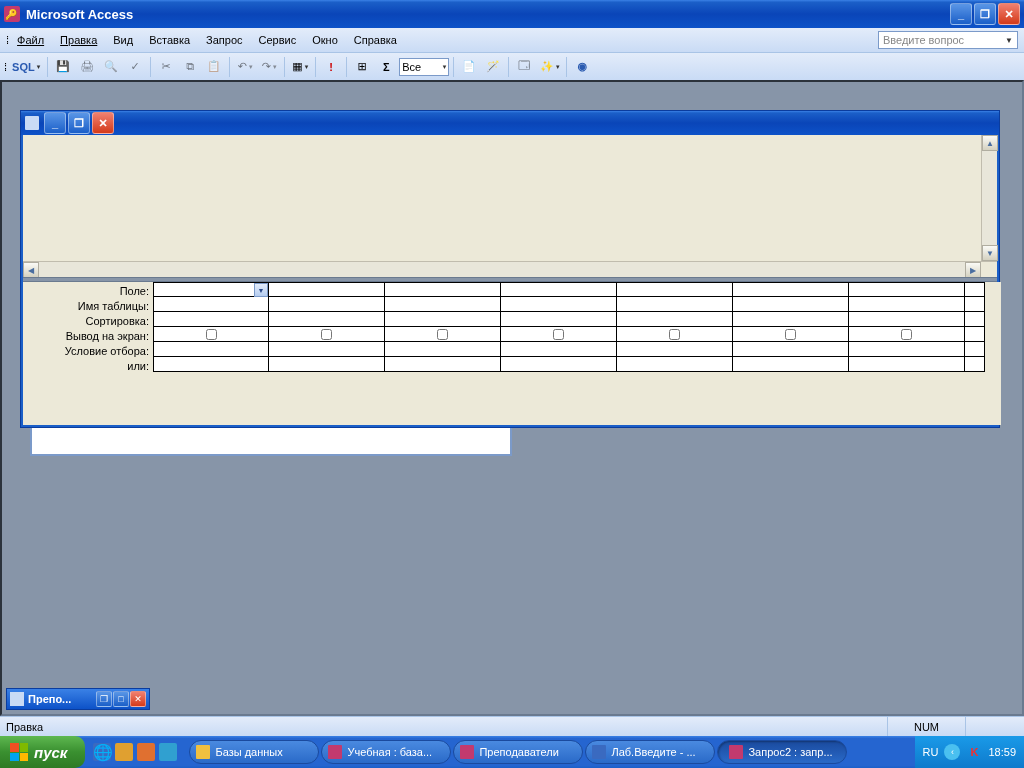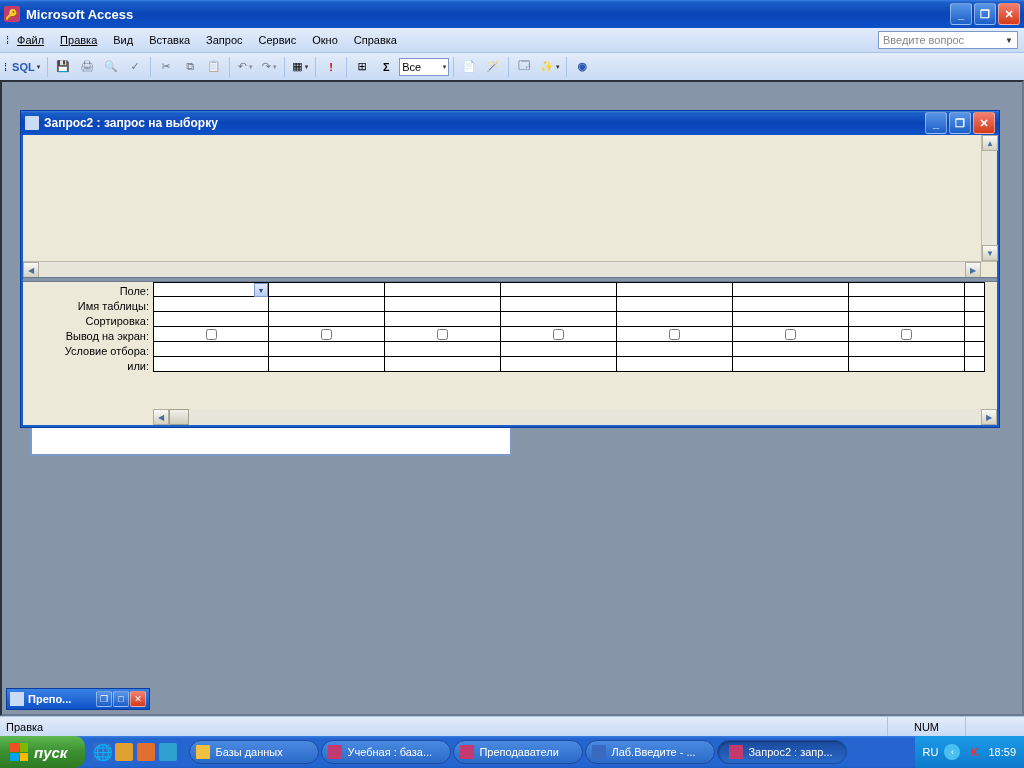--- a/index.html
+++ b/index.html
@@ -49,21 +49,21 @@
 .vscroll { width: 16px; background: #e8e6da; border-left: 1px solid #c0bcae; display: flex; flex-direction: column; }
 .vscroll .arrow, .hscroll .arrow { width: 16px; height: 16px; background: linear-gradient(to bottom, #fafaf6, #d4d1c0); border: 1px solid #b0ada0; display: flex; align-items: center; justify-content: center; font-size: 8px; color: #4a6ea0; cursor: pointer; }
 .vscroll .track, .hscroll .track { flex: 1; background: #e8e6da; }
 .hscroll { height: 16px; background: #e8e6da; border-top: 1px solid #c0bcae; display: flex; }
 .hscroll .corner { width: 16px; height: 16px; background: #ece9d8; }
 
 
 .splitter { height: 5px; background: #8795a8; border-top: 1px solid #6a7a8f; border-bottom: 1px solid #6a7a8f; cursor: row-resize; }
 
 
-.lower-pane { flex: 1; display: flex; flex-direction: column; background: #ece9d8; }
+.lower-pane { flex: 1; display: flex; flex-direction: row; background: #ece9d8; }
 .grid-wrap { flex: 1; display: flex; }
 .row-labels { width: 130px; display: flex; flex-direction: column; padding-top: 2px; }
 .row-label { height: 15px; font-size: 11px; text-align: right; padding-right: 4px; line-height: 15px; }
 .grid-cells-wrap { flex: 1; display: flex; overflow: hidden; }
 .grid-cells { flex: 1; }
 .grid-row { height: 15px; display: flex; border-bottom: 1px solid #000; }
 .grid-row:first-child { border-top: 1px solid #000; }
 .cell { width: 116px; border-right: 1px solid #000; background: #fff; display: flex; align-items: center; justify-content: center; font-size: 11px; position: relative; }
 .cell:first-child { border-left: 1px solid #000; }
 .cell.first-active { background: #fff; }
@@ -178,21 +178,20 @@
     <div class="tb-btn" style="color:#2a5ab0;font-weight:bold">◉</div>
   </div>
 
   <div class="mdi">
 
     <div class="db-remnant"></div>
 
     <div class="child-window">
       <div class="child-titlebar">
         <span class="icon"></span>
-        <span class="title">Запрос2 : запрос на выборку</span>
         <div class="win-btns">
           <div class="win-btn win-min">_</div>
           <div class="win-btn win-max">❐</div>
           <div class="win-btn win-close">✕</div>
         </div>
       </div>
       <div class="child-body">
         <div class="upper-pane">
           <div class="upper-content">
             <div class="upper-inner"></div>

